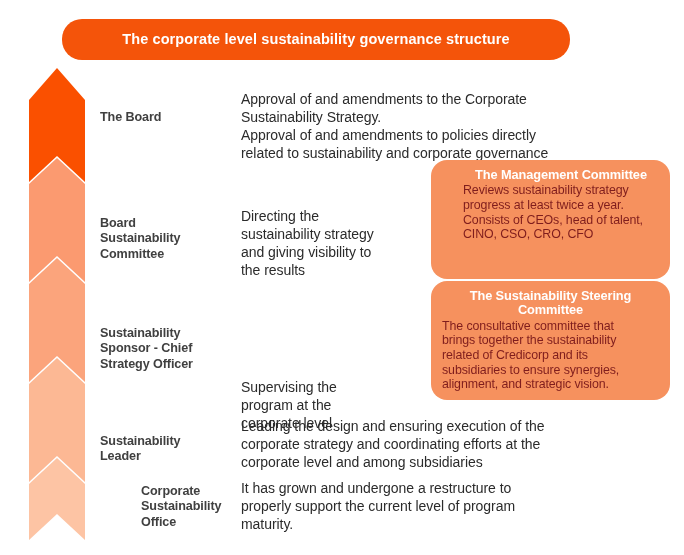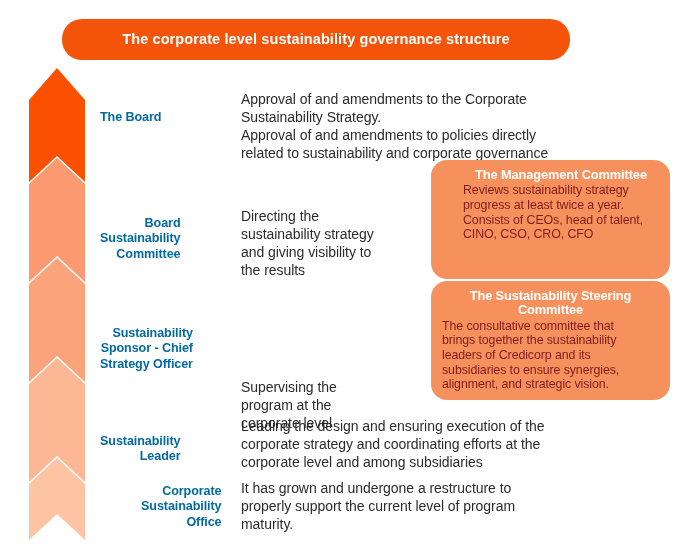--- a/index.html
+++ b/index.html
@@ -52,27 +52,26 @@
     left: 24px;
     top: 60px;
     width: 66px;
     height: 485px;
   }
   .arrow-wrap svg { display: block; }
 
   
   .row-label {
     position: absolute;
-    color: #0369a1;
+    color: #404040;
     font-size: 12.6px;
     font-weight: bold;
     line-height: 1.22;
     letter-spacing: -0.1px;
     white-space: pre-line;
-    text-align: right;
   }
   .row-desc {
     position: absolute;
     color: #2b2b2b;
     font-size: 14px;
     font-weight: normal;
     line-height: 1.29;
     letter-spacing: -0.05px;
     white-space: pre-line;
   }
@@ -196,18 +195,18 @@
 progress at least twice a year.
 Consists of CEOs, head   of talent,
 CINO, CSO, CRO, CFO</div>
   </div>
 
   <div class="side-card card-steer">
     <div class="card-title">The Sustainability Steering
 Committee</div>
     <div class="card-body">The consultative committee that
 brings together the sustainability
-leaders of Credicorp and its
+related of Credicorp and its
 subsidiaries to ensure synergies,
 alignment, and strategic vision.</div>
   </div>
 
 </div>
 
 </body></html>

